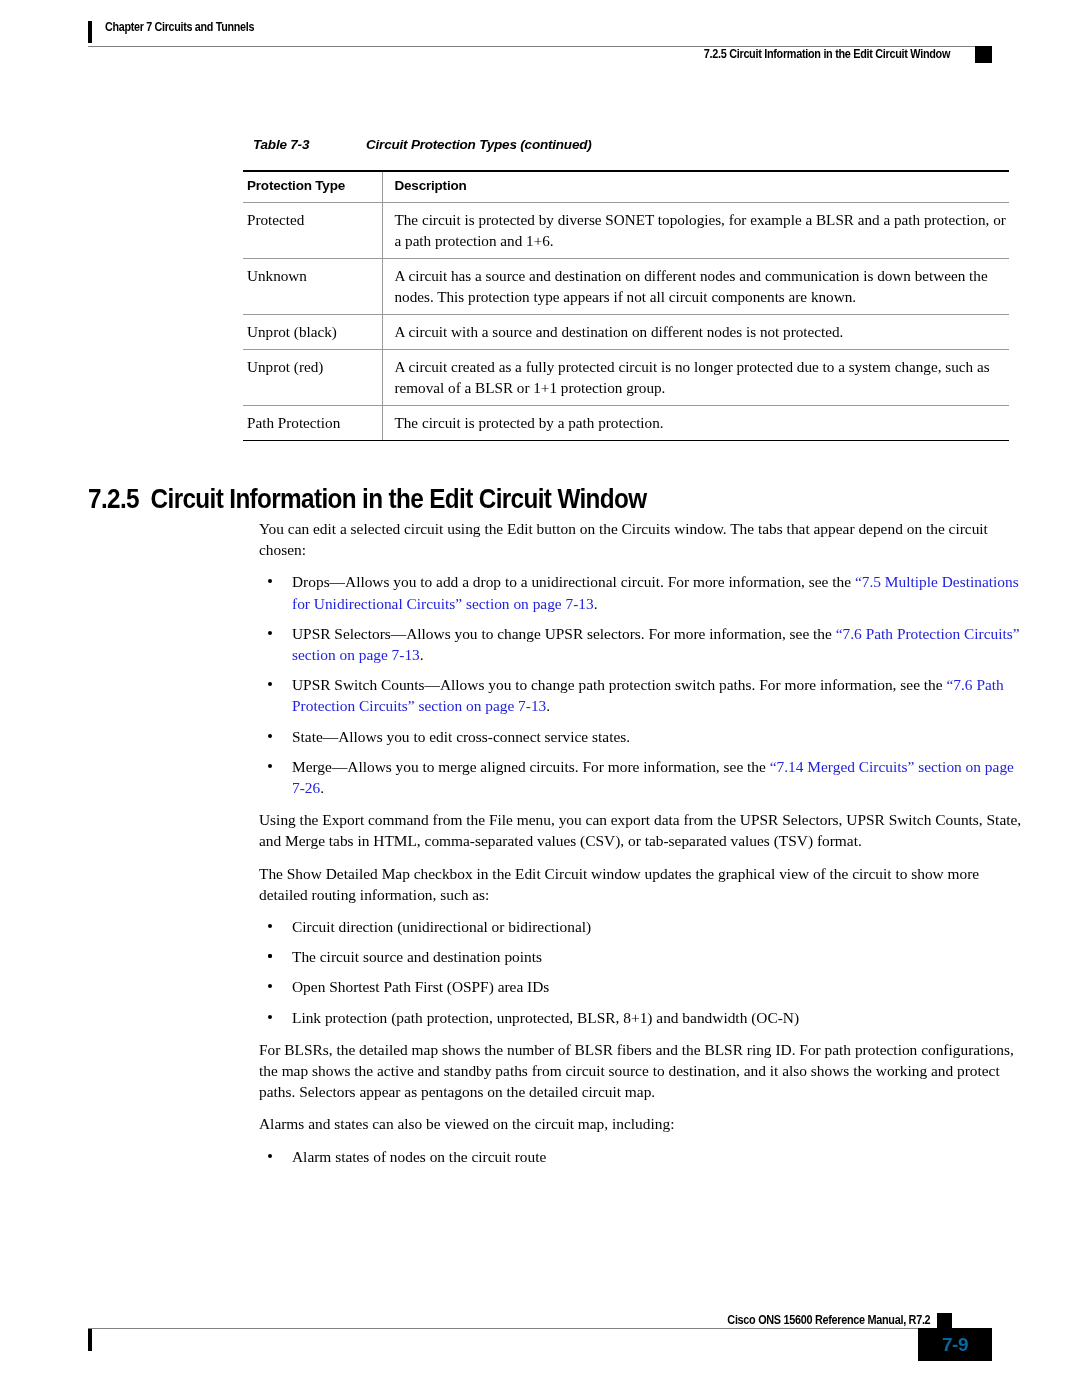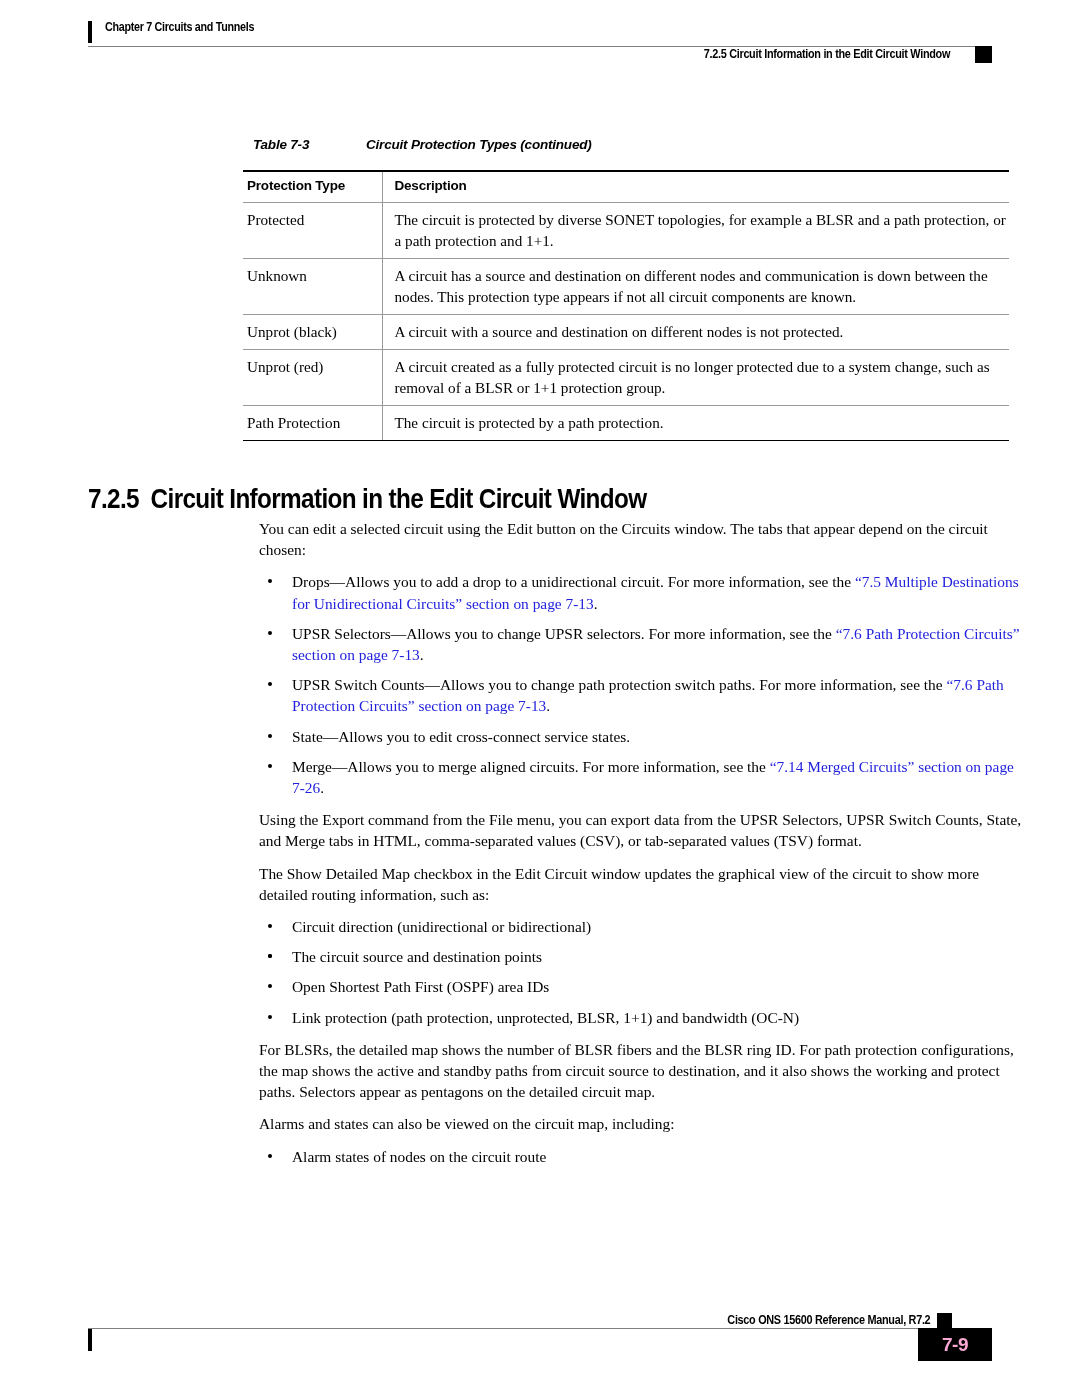--- a/index.html
+++ b/index.html
@@ -236,21 +236,21 @@
     height: 22px;
     background: #000000;
   }
   .page-number-box {
     position: absolute;
     right: 0px;
     top: 6px;
     width: 74px;
     height: 33px;
     background: #000000;
-    color: #f9a8d4;
+    color: #0369a1;
     font-family: "Liberation Sans", "DejaVu Sans", sans-serif;
     font-weight: bold;
     font-size: 19px;
     letter-spacing: -0.5px;
     display: flex;
     align-items: center;
     justify-content: center;
   }
 </style>
 </head>
@@ -275,21 +275,21 @@
     </colgroup>
   <thead>
     <tr>
       <th class="col-type">Protection Type</th>
       <th class="col-desc">Description</th>
     </tr>
   </thead>
   <tbody>
     <tr>
       <td class="col-type">Protected</td>
-      <td class="col-desc">The circuit is protected by diverse SONET topologies, for example a BLSR and a path protection, or a path protection and 1+1.</td>
+      <td class="col-desc">The circuit is protected by diverse SONET topologies, for example a BLSR and a path protection, or a path protection and 1+6.</td>
     </tr>
     <tr>
       <td class="col-type">Unknown</td>
       <td class="col-desc">A circuit has a source and destination on different nodes and communication is down between the nodes. This protection type appears if not all circuit components are known.</td>
     </tr>
     <tr>
       <td class="col-type">Unprot (black)</td>
       <td class="col-desc">A circuit with a source and destination on different nodes is not protected.</td>
     </tr>
     <tr>
@@ -340,21 +340,21 @@
     <li>
       <span class="bullet-dot"></span>
     </li>
     <li>
       <span class="bullet-dot"></span><span>The circuit source and destination points</span>
     </li>
     <li>
       <span class="bullet-dot"></span><span>Open Shortest Path First (OSPF) area IDs</span>
     </li>
     <li>
-      <span class="bullet-dot"></span><span>Link protection (path protection, unprotected, BLSR, 1+1) and bandwidth (OC-N)</span>
+      <span class="bullet-dot"></span><span>Link protection (path protection, unprotected, BLSR, 8+1) and bandwidth (OC-N)</span>
     </li>
   </ul>
 
   <p class="tight-gap">For BLSRs, the detailed map shows the number of BLSR fibers and the BLSR ring ID. For path protection configurations, the map shows the active and standby paths from circuit source to destination, and it also shows the working and protect paths. Selectors appear as pentagons on the detailed circuit map.</p>
 
   <p>Alarms and states can also be viewed on the circuit map, including:</p>
 
   <ul class="bullets list-gap-top">
     <li>
       <span class="bullet-dot"></span><span>Alarm states of nodes on the circuit route</span>

